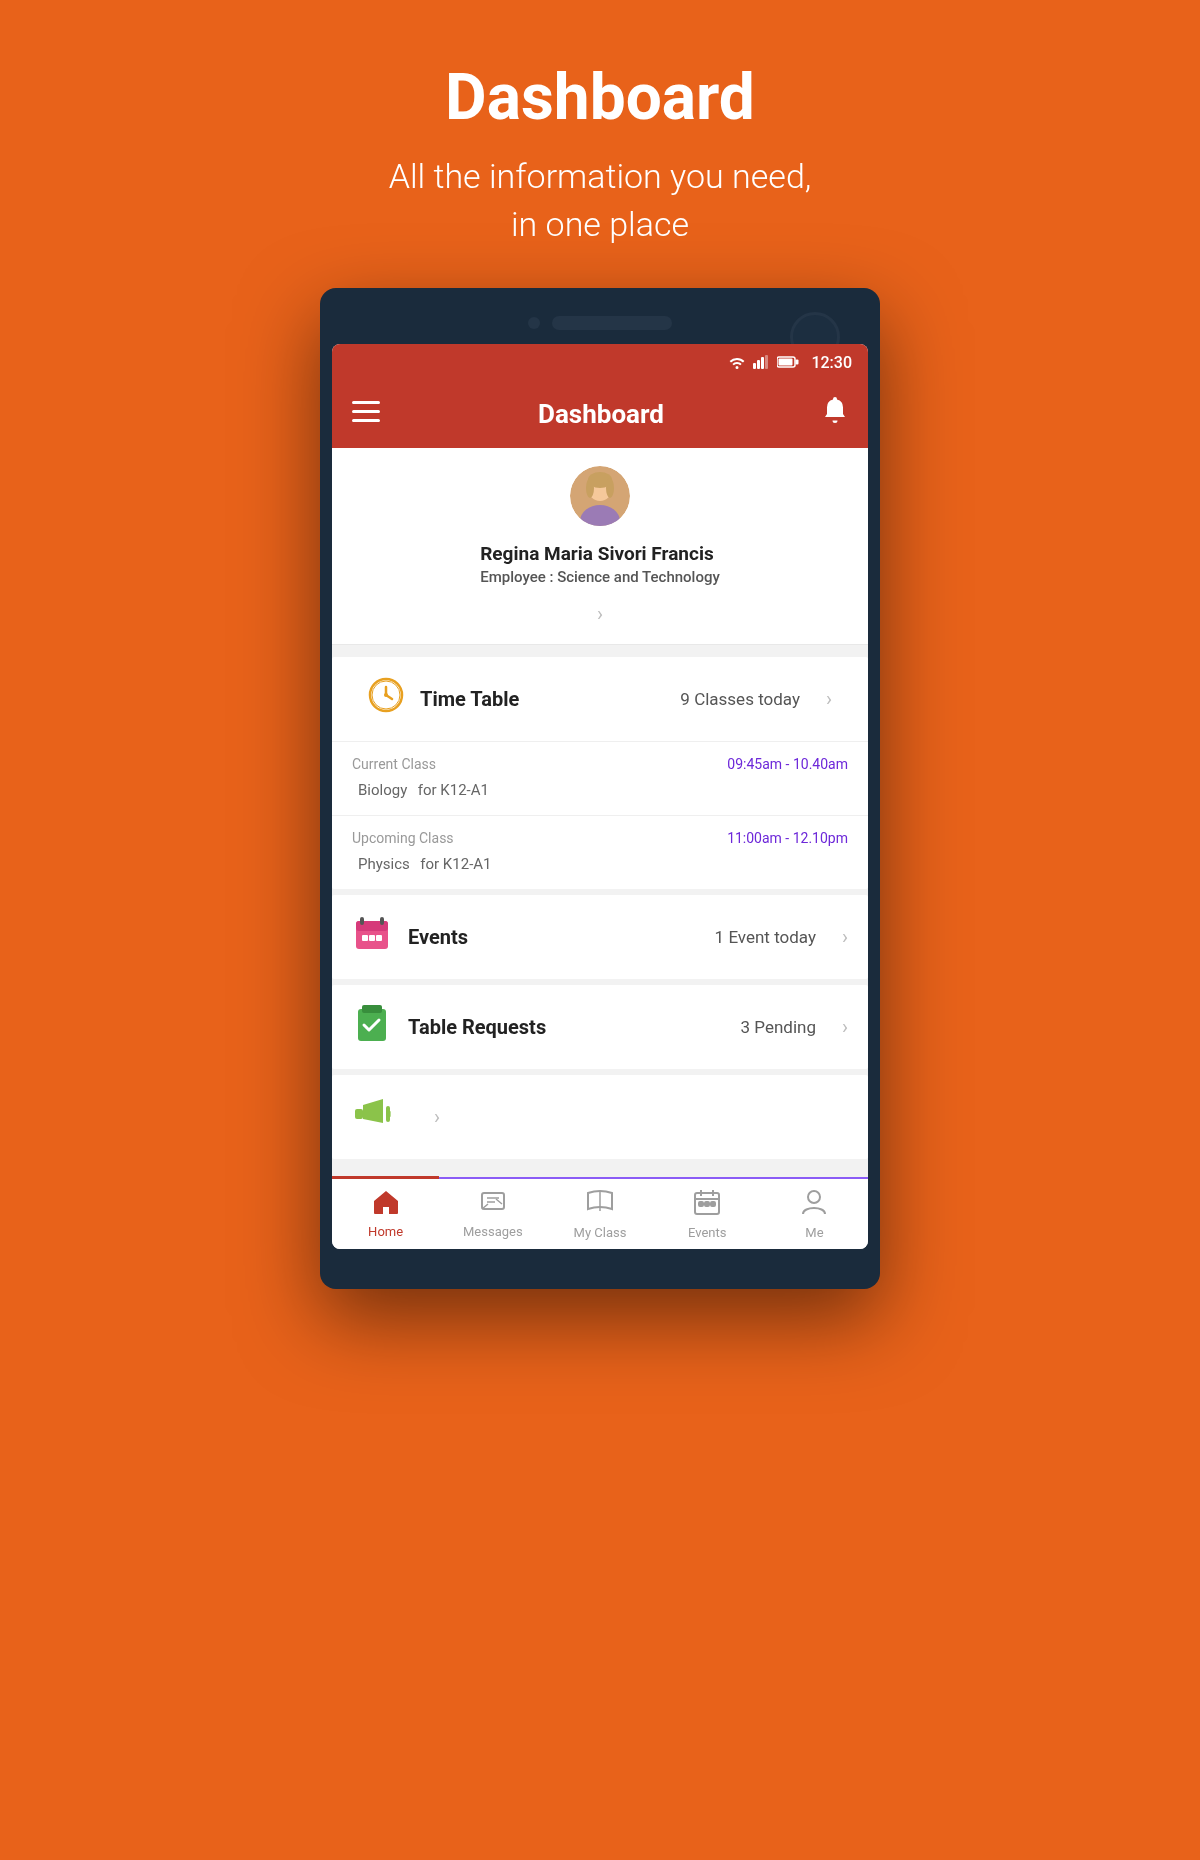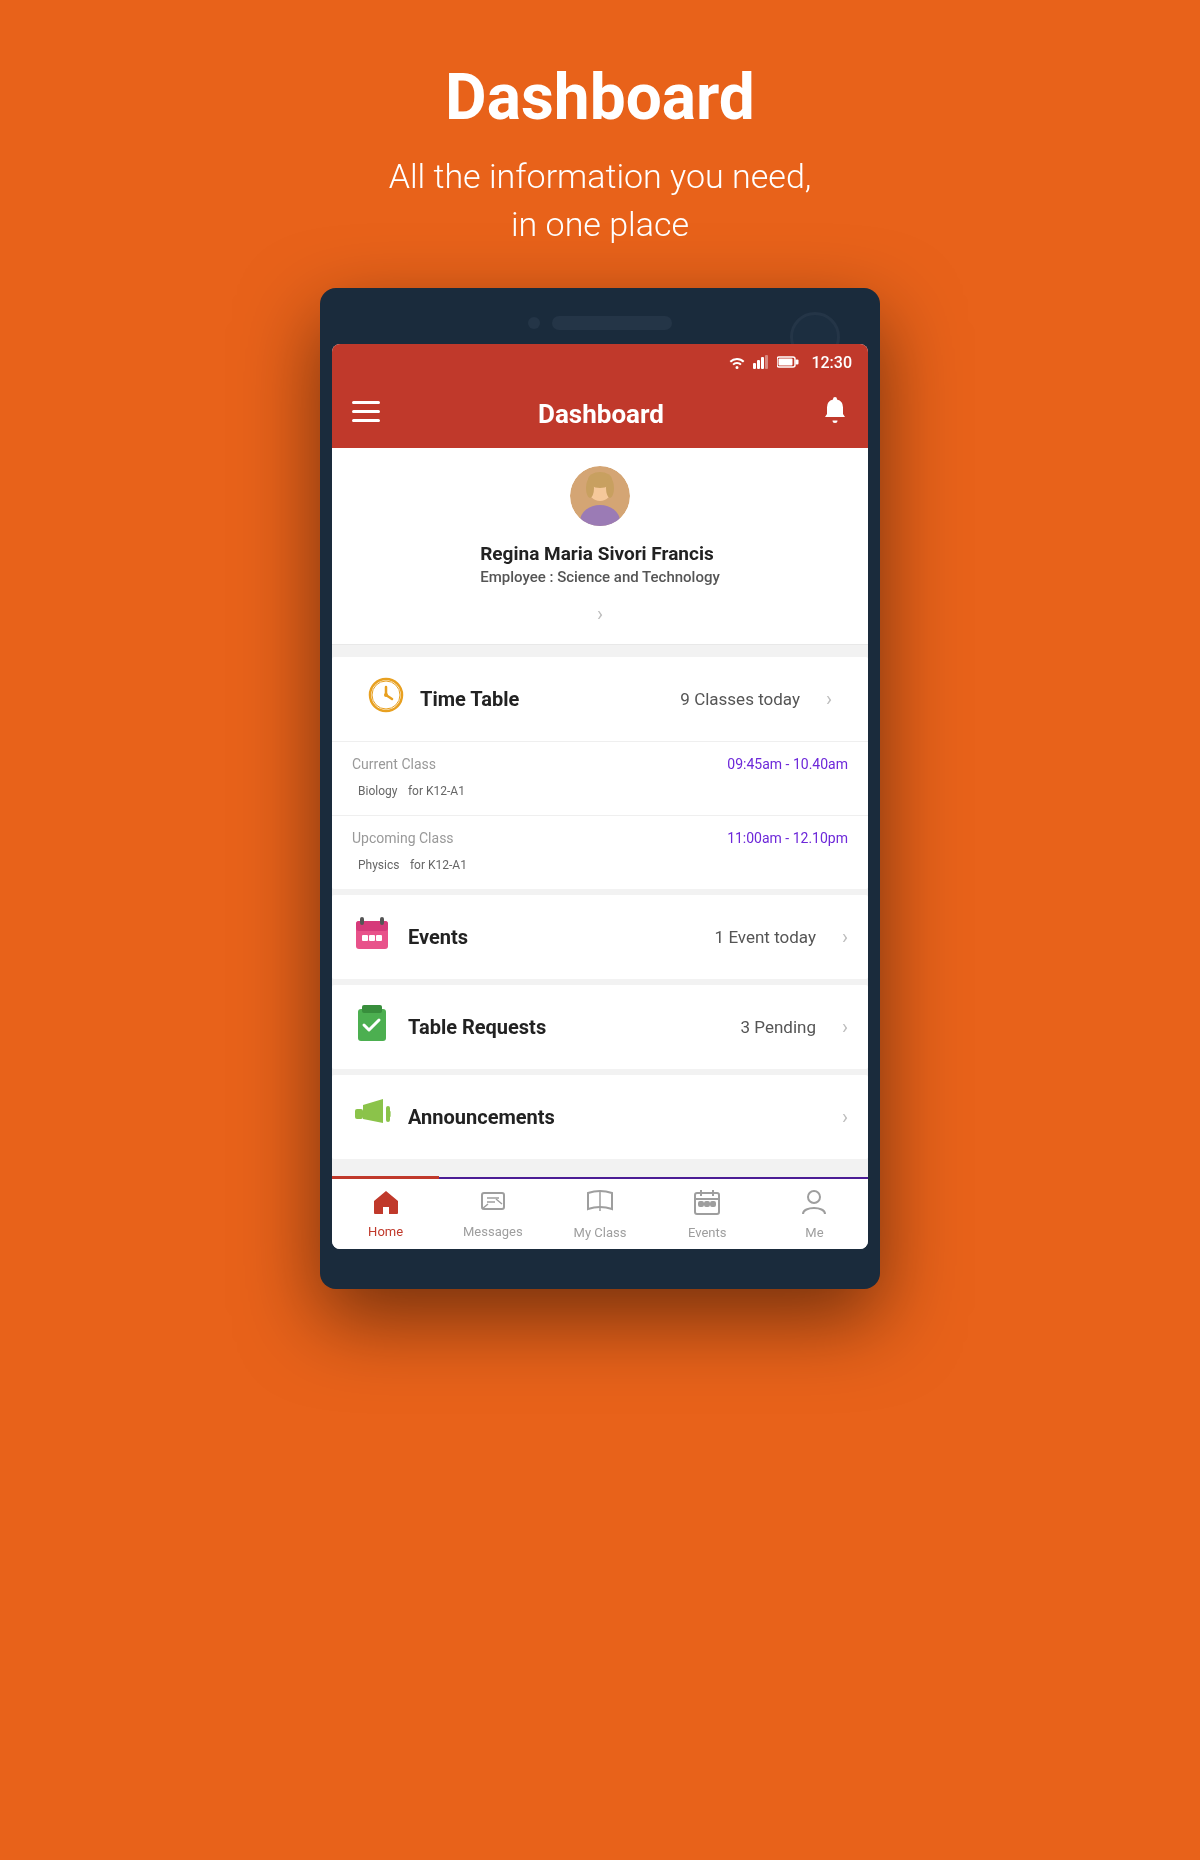--- a/index.html
+++ b/index.html
@@ -218,21 +218,21 @@
     .class-item-time {
       font-size: 14px;
       color: #6d28d9;
     }
     .class-item-name {
       font-size: 18px;
       font-weight: 700;
       color: #222;
     }
     .class-item-name span {
-      font-size: 12px;
+      font-size: 15px;
       font-weight: 400;
       color: #666;
       margin-left: 6px;
     }
 
     
     .feature-card {
       background: white;
       margin: 0 0 6px 0;
       display: flex;
@@ -256,21 +256,21 @@
     .feature-count {
       font-size: 17px;
       color: #555;
       margin-right: 10px;
     }
 
     
     .bottom-nav {
       background: white;
       display: flex;
-      border-top: 2px solid #4c1d95;
+      border-top: 2px solid #8b5cf6;
       height: 72px;
     }
     .nav-item {
       flex: 1;
       display: flex;
       flex-direction: column;
       align-items: center;
       justify-content: center;
       gap: 4px;
       cursor: pointer;
@@ -459,21 +459,20 @@
         <div class="feature-card" style="margin-bottom:6px;">
           <span class="feature-icon">
             <svg width="38" height="36" viewBox="0 0 38 36">
 
               <rect x="2" y="14" width="8" height="10" rx="2" fill="#8BC34A"></rect>
               <polygon points="10,10 30,4 30,28 10,24" fill="#8BC34A"></polygon>
               <rect x="33" y="11" width="4" height="16" rx="2" fill="#8BC34A"></rect>
               <rect x="33" y="16" width="5" height="6" rx="1" fill="#8BC34A" opacity="0.6"></rect>
             </svg>
           </span>
-          <span class="feature-label">Announcements</span>
           <span class="feature-count"></span>
           <span class="chevron-right">›</span>
         </div>
 
       </div>
 
       <div class="bottom-nav">
 
         <div class="nav-item active">
           <span class="nav-icon">

